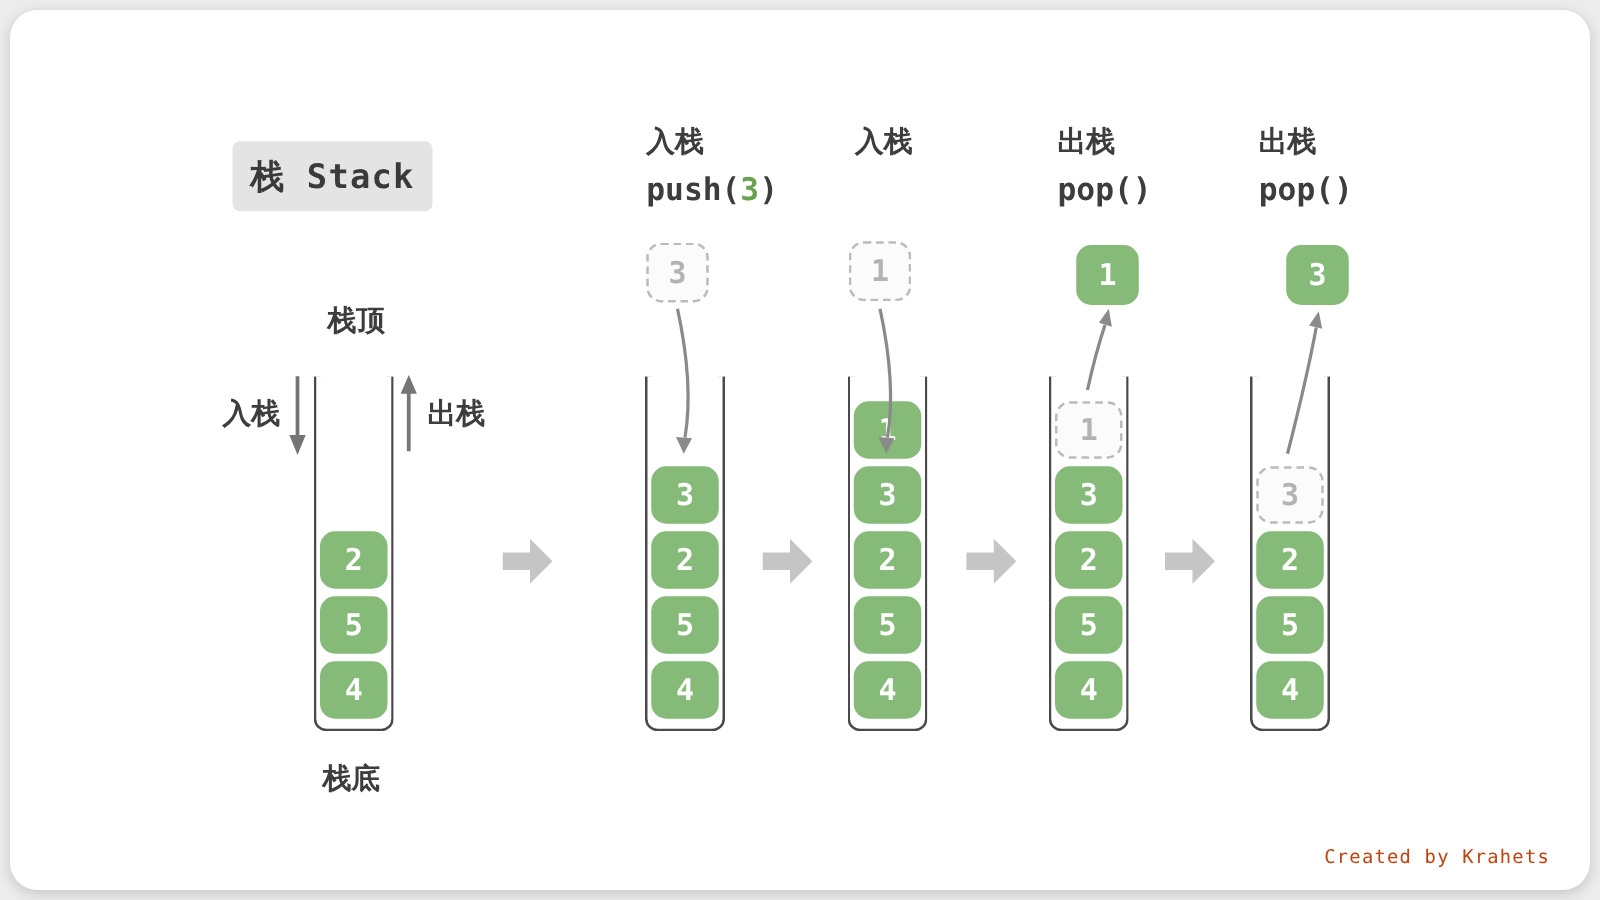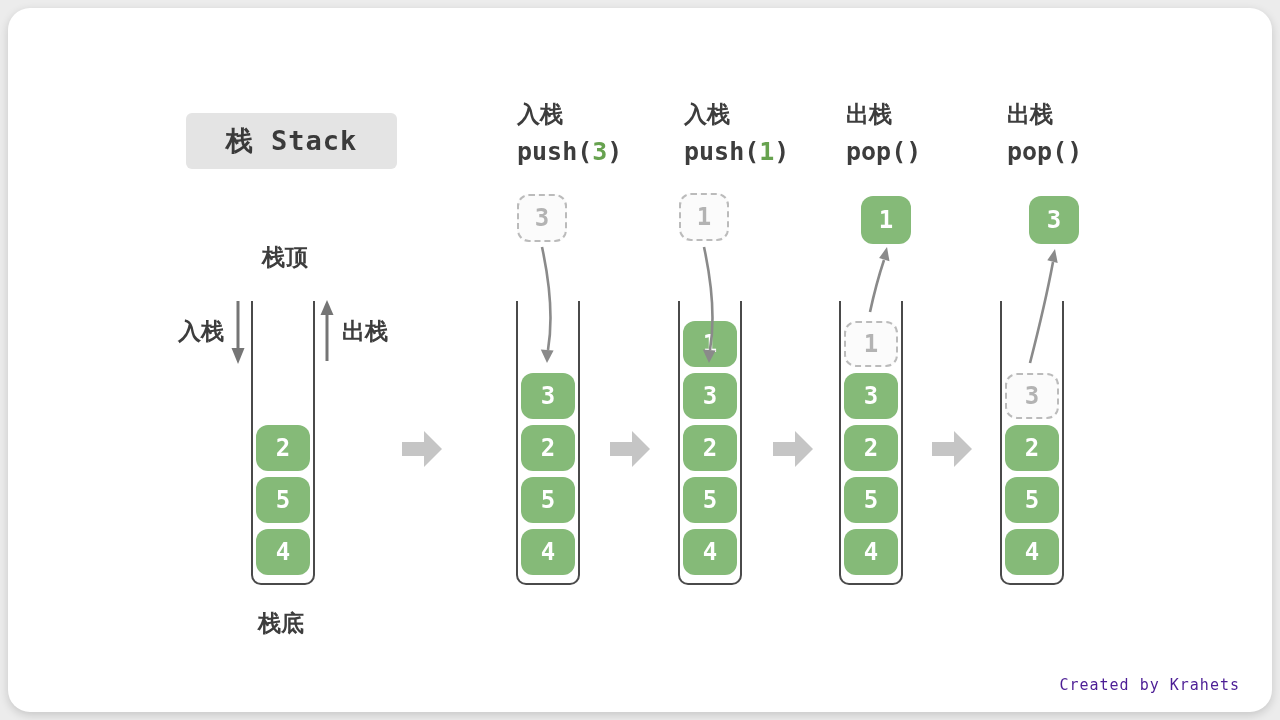--- a/index.html
+++ b/index.html
@@ -3,21 +3,21 @@
 <meta charset="utf-8">
 <style>
   html,body{margin:0;padding:0;width:1280px;height:720px;background:#ececec;overflow:hidden;
     font-family:"DejaVu Sans","Liberation Sans",sans-serif;}
   #card{position:absolute;left:8px;top:8px;right:8px;bottom:8px;background:#ffffff;
     border-radius:22px;box-shadow:0 3px 10px rgba(0,0,0,0.16);}
   #stage{position:absolute;inset:0;}
   .abs{position:absolute;}
 
   
-  .title-box{left:186px;top:113px;width:211px;height:56px;background:#e4e4e4;border-radius:6px;
+  .title-box{left:186px;top:113px;width:160px;height:56px;background:#e4e4e4;border-radius:6px;
     display:flex;align-items:center;justify-content:center;font-size:27px;font-weight:bold;color:#3a3a3a;
     font-family:"DejaVu Sans Mono","DejaVu Sans",sans-serif;letter-spacing:1px;}
 
   
   .col-header{top:103px;width:160px;color:#3d3d3d;}
   .col-header .op{font-size:23px;font-weight:bold;line-height:1;margin-bottom:13px;}
   .col-header .code{font-size:25px;font-family:"DejaVu Sans Mono","Liberation Mono",monospace;
     font-weight:bold;line-height:1;white-space:nowrap;}
   .code .arg{color:#67a24f;}
 
@@ -37,40 +37,39 @@
   .cell.ghost{background:#fbfbfb;border:2px dashed #bbbbbb;color:#b3b3b3;}
 
   
   .float-box{width:50px;height:48px;border-radius:12px;box-sizing:border-box;
     display:flex;align-items:center;justify-content:center;
     font-family:"DejaVu Sans Mono","Liberation Mono",monospace;font-size:24px;font-weight:bold;}
   .float-box.ghost{background:#fbfbfb;border:2px dashed #bbbbbb;color:#b3b3b3;}
   .float-box.solid{background:#85ba78;color:#ffffff;}
 
   
-  .footer{left:1020px;top:676px;width:220px;text-align:right;color:#4c1d95;font-size:15px;
+  .footer{left:1020px;top:676px;width:220px;text-align:right;color:#c2410c;font-size:15px;
     font-family:"DejaVu Sans Mono","Liberation Mono",monospace;letter-spacing:1px;}
 
   svg{display:block;}
 </style>
 </head>
 <body>
 
 <div id="card"></div>
 <div id="stage">
 
   <div class="abs title-box">栈 Stack</div>
 
   <div class="abs col-header" style="left:517px;">
     <div class="op">入栈</div>
     <div class="code"><span>push(</span><span class="arg">3</span><span>)</span></div>
   </div>
   <div class="abs col-header" style="left:684px;">
     <div class="op">入栈</div>
-    <div class="code"><span>push(</span><span class="arg">1</span><span>)</span></div>
   </div>
   <div class="abs col-header" style="left:846px;">
     <div class="op">出栈</div>
     <div class="code"><span>pop(</span><span class="arg"></span><span>)</span></div>
   </div>
   <div class="abs col-header" style="left:1007px;">
     <div class="op">出栈</div>
     <div class="code"><span>pop(</span><span class="arg"></span><span>)</span></div>
   </div>
 

